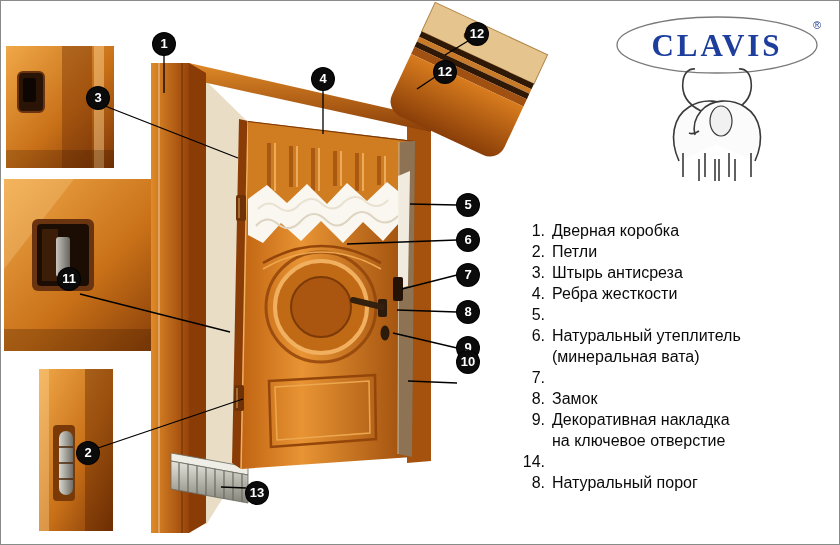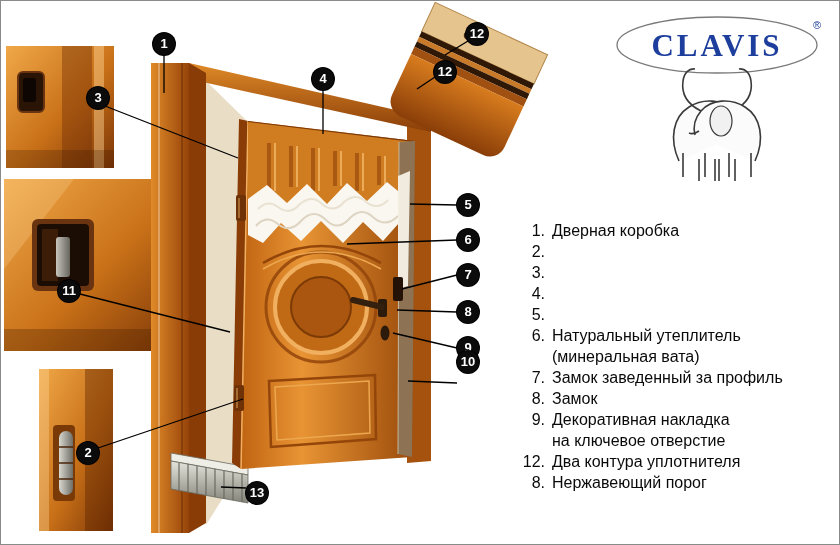--- a/index.html
+++ b/index.html
@@ -219,21 +219,21 @@
   <div class="callout" style="left:86px;top:86px">3</div>
   <div class="callout" style="left:311px;top:67px">4</div>
   <div class="callout" style="left:465px;top:22px">12</div>
   <div class="callout" style="left:433px;top:60px">12</div>
   <div class="callout" style="left:456px;top:193px">5</div>
   <div class="callout" style="left:456px;top:228px">6</div>
   <div class="callout" style="left:456px;top:263px">7</div>
   <div class="callout" style="left:456px;top:300px">8</div>
   <div class="callout" style="left:456px;top:336px">9</div>
   <div class="callout" style="left:456px;top:350px">10</div>
-  <div class="callout" style="left:57px;top:279px">11</div>
+  <div class="callout" style="left:57px;top:267px">11</div>
   <div class="callout" style="left:76px;top:441px">2</div>
   <div class="callout" style="left:245px;top:481px">13</div>
 
   <div class="logo">
     <svg width="216" height="176" viewBox="0 0 216 176">
       <ellipse cx="106" cy="34" rx="100" ry="28" fill="none" stroke="#7a7a7a" stroke-width="1.3"></ellipse>
       <text x="106" y="45" text-anchor="middle" font-size="31" font-weight="bold" letter-spacing="3" fill="#1d3e9c" style="font-family:'Liberation Serif',serif">CLAVIS</text>
       <text x="202" y="18" font-size="11" fill="#1d3e9c">®</text>
       <g transform="translate(106,54)" stroke="#3a3a3a" fill="none" stroke-width="1.6">
         <g id="eleph">
@@ -248,51 +248,52 @@
     </svg>
   </div>
 
   <div class="legend">
     <div class="legend-row">
         <span class="legend-num">1.</span>
         <span class="legend-text">Дверная коробка</span>
       </div>
     <div class="legend-row">
         <span class="legend-num">2.</span>
+        <span class="legend-text">Петли</span>
       </div>
     <div class="legend-row">
         <span class="legend-num">3.</span>
+        <span class="legend-text">Штырь антисреза</span>
       </div>
     <div class="legend-row">
         <span class="legend-num">4.</span>
+        <span class="legend-text">Ребра жесткости</span>
       </div>
     <div class="legend-row">
         <span class="legend-num">5.</span>
       </div>
     <div class="legend-row">
         <span class="legend-num">6.</span>
         <span class="legend-text">Натуральный утеплитель
 (минеральная вата)</span>
       </div>
     <div class="legend-row">
         <span class="legend-num">7.</span>
-        <span class="legend-text">Замок заведенный за профиль</span>
       </div>
     <div class="legend-row">
         <span class="legend-num">8.</span>
         <span class="legend-text">Замок</span>
       </div>
     <div class="legend-row">
         <span class="legend-num">9.</span>
         <span class="legend-text">Декоративная накладка
 на ключевое отверстие</span>
       </div>
     <div class="legend-row">
-        <span class="legend-num">12.</span>
-        <span class="legend-text">Два контура уплотнителя</span>
+        <span class="legend-num">14.</span>
       </div>
     <div class="legend-row">
         <span class="legend-num">8.</span>
-        <span class="legend-text">Нержавеющий порог</span>
+        <span class="legend-text">Натуральный порог</span>
       </div>
   </div>
 
 </div>
 
 </body></html>

